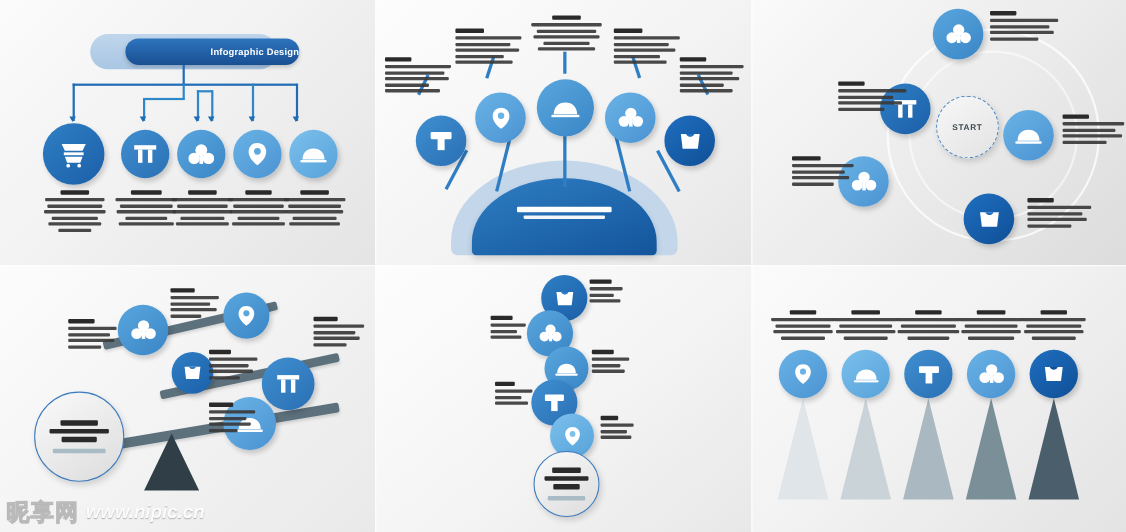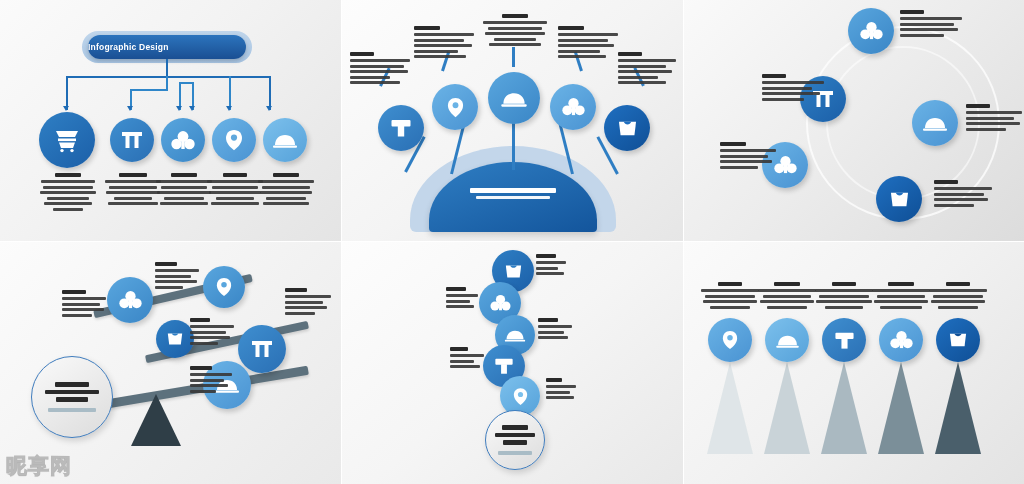--- a/index.html
+++ b/index.html
@@ -31,21 +31,21 @@
 
   
   .txt{position:absolute;filter:blur(0.55px);}
   .txt .th{height:4px;background:#2a2a2a;border-radius:1px;margin:0 auto 3px auto;}
   .txt .tl{height:3px;background:#3a3a3a;border-radius:1px;margin:0 auto 2.5px auto;opacity:.92;}
   .txt.c .th,.txt.c .tl{margin-left:auto;margin-right:auto;}
   .txt.l .th,.txt.l .tl{margin-left:0;margin-right:auto;}
 
   
   .banner{position:absolute;border-radius:13px;background:linear-gradient(180deg,#2c74bd 0%,#1a4f93 100%);
-          display:flex;align-items:center;justify-content:flex-start;box-shadow:0 2px 4px rgba(0,0,0,.2);}
+          display:flex;align-items:center;justify-content:flex-end;box-shadow:0 2px 4px rgba(0,0,0,.2);margin-left:26px;}
   .banner-halo{position:absolute;border-radius:17px;background:linear-gradient(180deg,#aecbe8 0%,#8fb6de 100%);opacity:.75;}
   .banner span{color:#fff;font-size:8.5px;font-weight:bold;letter-spacing:.2px;filter:blur(.45px);}
   .line{position:absolute;background:#1f6cb5;}
   .lineL{position:absolute;background:#2f86c9;}
   .arrow{position:absolute;width:0;height:0;border-left:3.5px solid transparent;border-right:3.5px solid transparent;border-top:5px solid #1f6cb5;}
 
   
   .fan-outer{position:absolute;background:#c3d6ea;}
   .fan-inner{position:absolute;background:linear-gradient(160deg,#2f7ec3 0%,#13559c 100%);box-shadow:0 3px 6px rgba(0,0,0,.15);}
   .fan-label{position:absolute;text-align:center;color:#fff;}
@@ -297,20 +297,23 @@
       <div class="tl" style="width:54px"></div>
         <div class="tl" style="width:40px"></div>
       <div class="tl" style="width:48px"></div>
     </div>
   </div>
 
   <div class="panel p3">
     <div class="ring" style="left:122px;top:26px;width:190px;height:190px;"></div>
     <div class="ring2" style="left:142px;top:46px;width:150px;height:150px;"></div>
 
+    <div class="startc" style="left:167px;top:87px;width:55px;height:55px;">
+      <span>START</span>
+    </div>
 
     <div class="node b3" style="left:164px;top:8px;width:46px;height:46px;">
       <svg width="23" height="20" viewBox="0 0 24 21">
         <circle class="ic" cx="12" cy="6.5" r="5.4"></circle>
           <circle class="ic" cx="5.5" cy="14" r="5.2"></circle>
         <circle class="ic" cx="18.5" cy="14" r="5.2"></circle>
           <rect class="ic" x="10.3" y="8" width="3.4" height="11"></rect>
       </svg>
     </div>
     <div class="node b1" style="left:116px;top:76px;width:46px;height:46px;">
@@ -612,16 +615,17 @@
       <div class="th" style="width:24px"></div>
       <div class="tl" style="width:58px"></div>
         <div class="tl" style="width:50px"></div>
       <div class="tl" style="width:54px"></div>
         <div class="tl" style="width:40px"></div>
     </div>
   </div>
 
   <div class="wm">
     <span class="cn">昵享网</span>
+    <span class="en">www.nipic.cn</span>
   </div>
 
 
 </div>
 
 </body></html>

